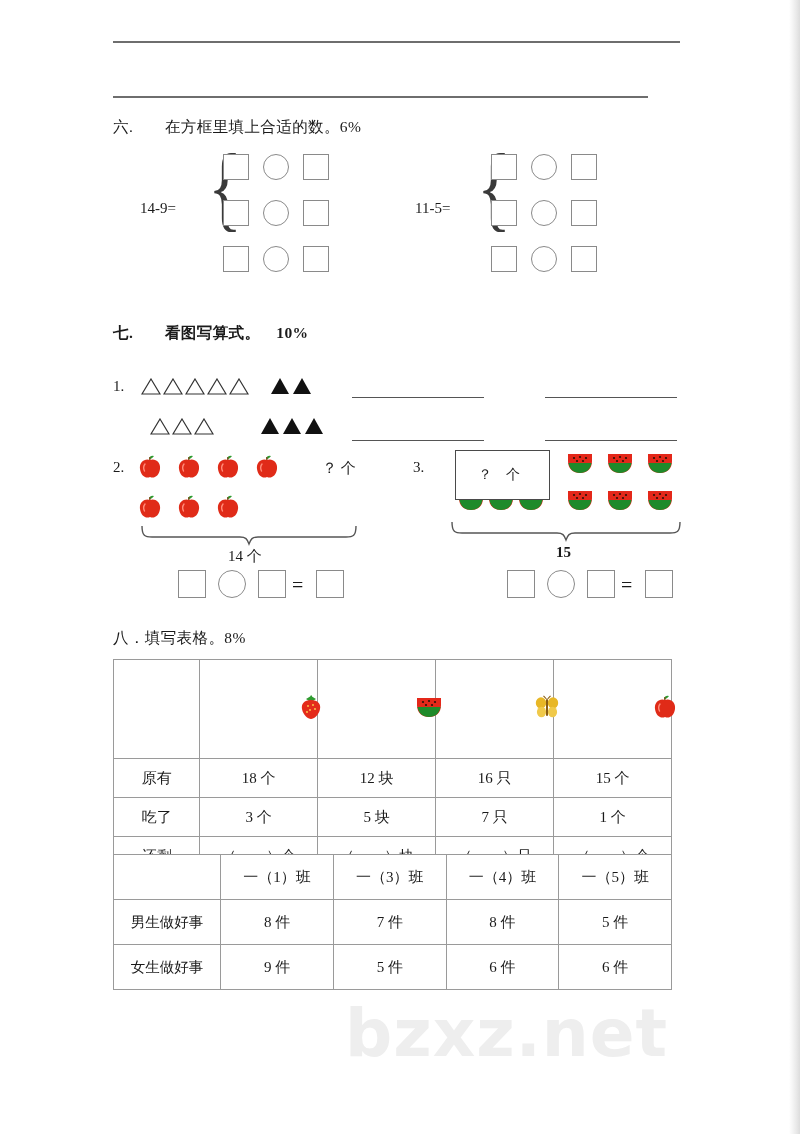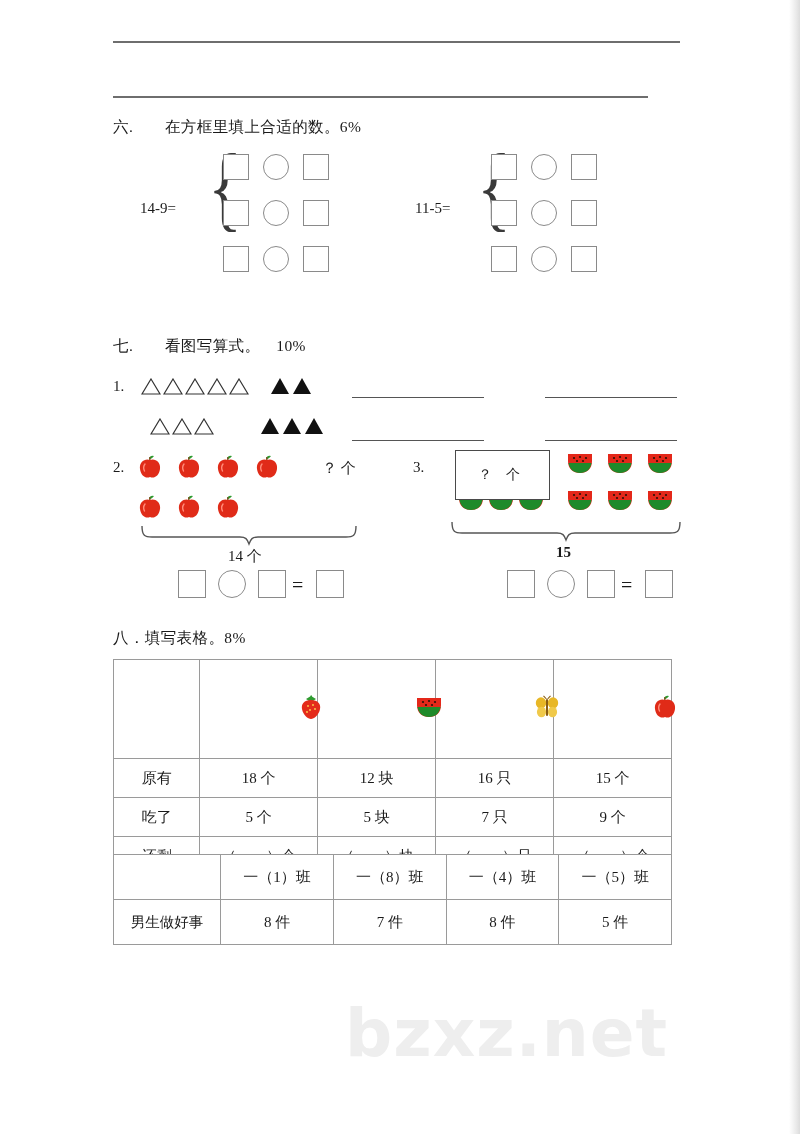--- a/index.html
+++ b/index.html
@@ -191,21 +191,21 @@
     <div class="ci" style="left:116px; top:2px;"></div>
     <div class="bx" style="left:156px; top:2px;"></div>
     <div class="bx" style="left:76px; top:48px;"></div>
     <div class="ci" style="left:116px; top:48px;"></div>
     <div class="bx" style="left:156px; top:48px;"></div>
     <div class="bx" style="left:76px; top:94px;"></div>
     <div class="ci" style="left:116px; top:94px;"></div>
     <div class="bx" style="left:156px; top:94px;"></div>
   </div>
 
-  <div class="sec-head" style="left:113px; top:336px;">七.　　看图写算式。　10%</div>
+  <div class="sec-head" style="left:113px; top:323px;font-weight:bold;">七.　　看图写算式。　10%</div>
 
   <div class="num-label" style="left:113px; top:378px;">1.</div>
 
   <div>
     <span class="tri-open" style="position:absolute; left:141px; top:378px;">
       <svg width="20" height="17" viewBox="0 0 20 17">
           <polygon points="10,1 19,16 1,16" fill="none" stroke="#333" stroke-width="1.2"></polygon>
         </svg>
     </span>
     <span class="tri-open" style="position:absolute; left:163px; top:378px;">
@@ -537,49 +537,56 @@
     </tr>
     <tr>
       <td class="c0">原有</td>
       <td class="cX">18 个</td>
       <td class="cX">12 块</td>
       <td class="cX">16 只</td>
       <td class="cX">15 个</td>
     </tr>
     <tr>
       <td class="c0">吃了</td>
-      <td class="cX">5 个</td>
+      <td class="cX">3 个</td>
       <td class="cX">5 块</td>
       <td class="cX">7 只</td>
-      <td class="cX">9 个</td>
+      <td class="cX">1 个</td>
     </tr>
     <tr>
       <td class="c0">还剩</td>
       <td class="cX">（　　）个</td>
       <td class="cX">（　　）块</td>
       <td class="cX">（　　）只</td>
       <td class="cX">（　　）个</td>
     </tr>
   </tbody>
     </table>
 
   <table class="grid t2">
     <tbody>
         <tr>
       <td class="c0"></td>
       <td class="cX">一（1）班</td>
-      <td class="cX">一（8）班</td>
+      <td class="cX">一（3）班</td>
       <td class="cX">一（4）班</td>
       <td class="cX">一（5）班</td>
     </tr>
     <tr>
       <td class="c0">男生做好事</td>
       <td class="cX">8 件</td>
       <td class="cX">7 件</td>
       <td class="cX">8 件</td>
       <td class="cX">5 件</td>
     </tr>
+    <tr>
+      <td class="c0">女生做好事</td>
+      <td class="cX">9 件</td>
+      <td class="cX">5 件</td>
+      <td class="cX">6 件</td>
+      <td class="cX">6 件</td>
+    </tr>
   </tbody>
     </table>
 
   <div class="watermark">bzxz.net</div>
 
 </div>
 
 </body></html>

